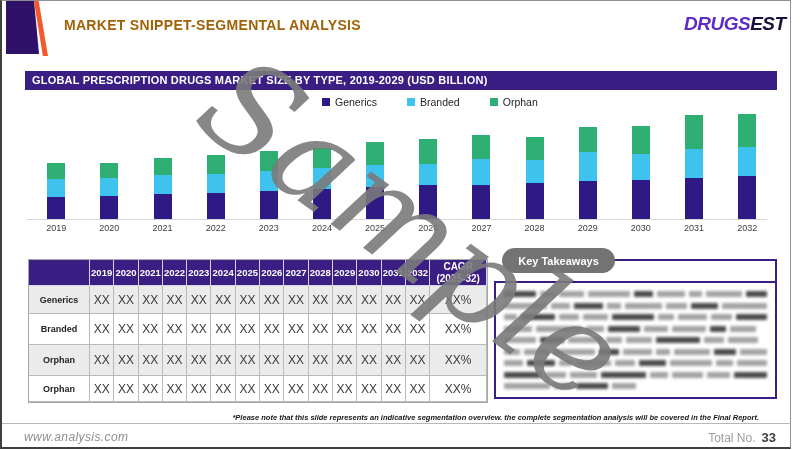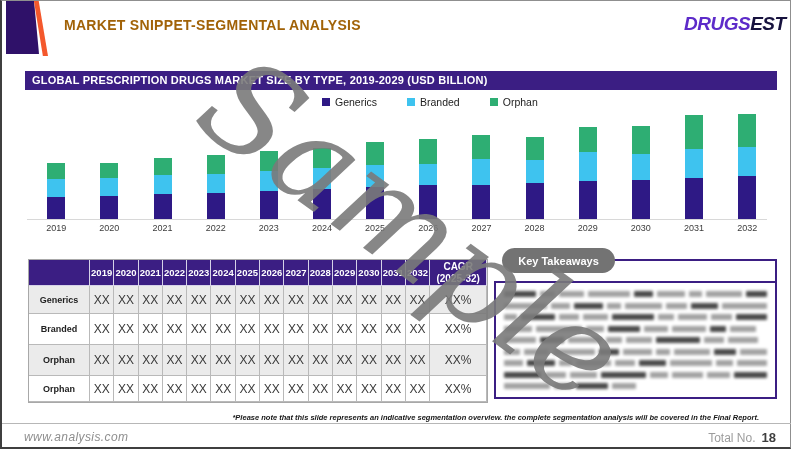--- a/index.html
+++ b/index.html
@@ -362,15 +362,15 @@
           <span class="bword" style="width: 24px;"></span>
         </div>
       </div>
   </div>
 
   <div class="wm-sample">Sample</div>
 
   <div class="footnote">*Please note that this slide represents an indicative segmentation overview. the complete segmentation analysis will be covered in the Final Report.</div>
   <div class="divider"></div>
   <div class="site">www.analysis.com</div>
-  <div class="pageno"><span>Total No.</span><span class="num">18</span></div>
+  <div class="pageno"><span>Total No.</span><span class="num">33</span></div>
 
 </div>
 
 </body></html>

